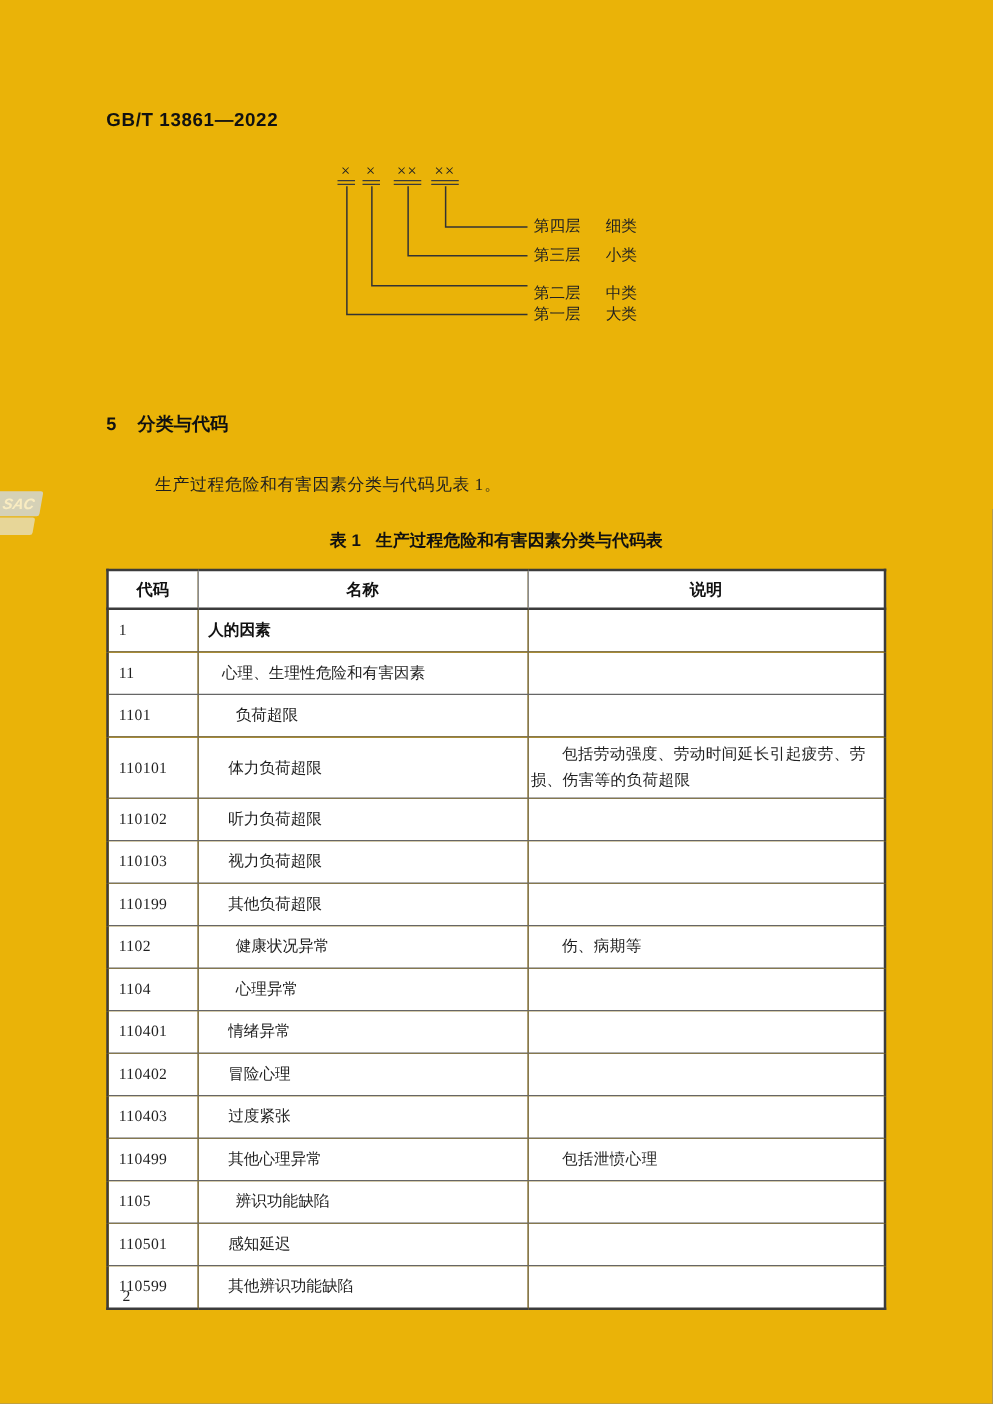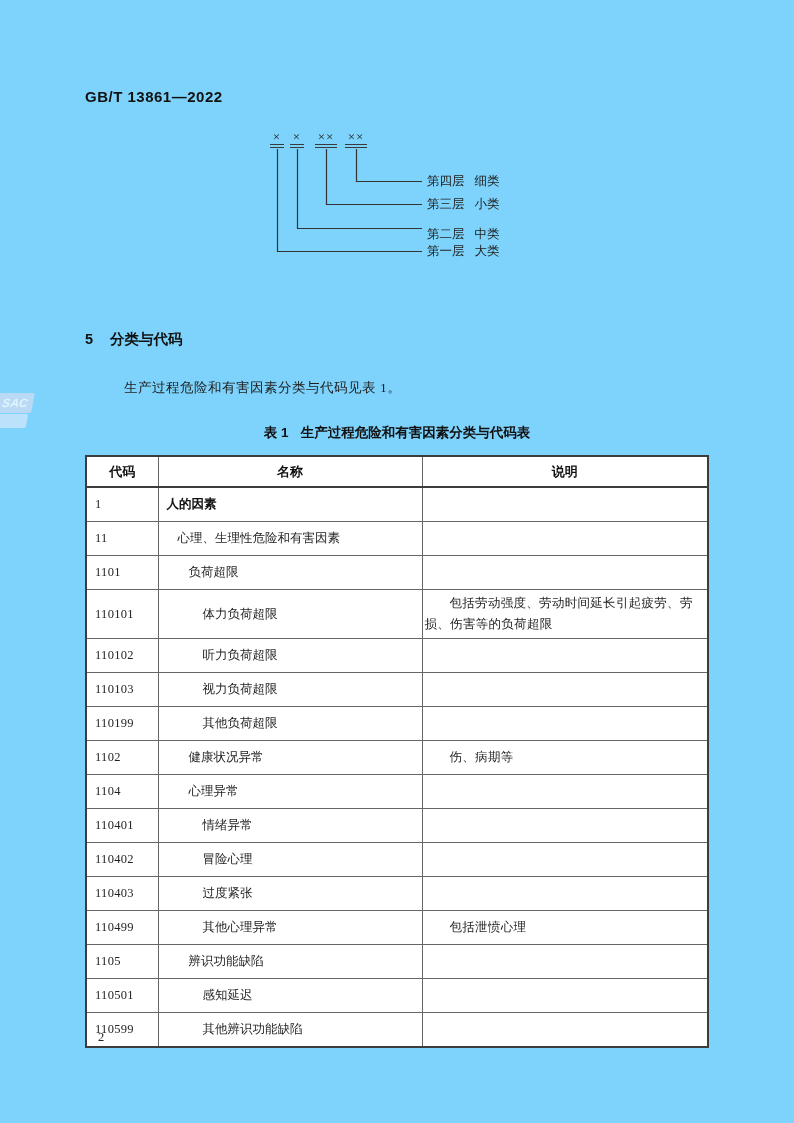--- a/index.html
+++ b/index.html
@@ -1,18 +1,18 @@
 <!DOCTYPE html>
 <html><head>
 <meta charset="utf-8">
 <style>
   html,body { margin:0; padding:0; background:#888; }
   .page {
     position:relative; width:794px; height:1123px; margin:0 auto;
-    background:#7dd3fc; overflow:hidden; color:#1f1f1f;
+    background:#eab308; overflow:hidden; color:#1f1f1f;
     font-family:"Liberation Serif","DejaVu Serif",serif;
   }
 
   .doc-number {
     position:absolute; left:85px; top:88px;
     font-family:"Liberation Sans","DejaVu Sans",sans-serif;
     font-weight:bold; font-size:15px; letter-spacing:0.5px; color:#111;
   }
 
   
@@ -20,21 +20,21 @@
   .code-group {
     position:absolute; top:0; text-align:center;
     font-size:13px; line-height:13px; color:#222;
     border-bottom:4px double #3a3a3a; padding-bottom:1px; letter-spacing:1px;
   }
   .figure-lines { position:absolute; left:0; top:0; }
   .layer-label {
     position:absolute; left:157px; height:16px; line-height:16px;
     font-size:12.5px; color:#222; white-space:nowrap;
   }
-  .layer-label .cat { margin-left:10px; }
+  .layer-label .cat { margin-left:20px; }
   .figure-caption {
     position:absolute; left:0; top:273px; width:794px; text-align:center;
     font-family:"Liberation Sans","DejaVu Sans",sans-serif;
     font-weight:bold; font-size:13.5px; color:#111;
   }
   .figure-caption .cap-text { margin-left:12px; }
 
   
   .section-heading {
     position:absolute; left:85px; top:330px;
@@ -76,21 +76,21 @@
     background:#fff; overflow:hidden;
   }
   .class-table td:first-child { border-left:2px solid #3c3c3c; }
   .class-table td:last-child { border-right:2px solid #3c3c3c; }
   .class-table tr:last-child td { border-bottom:2px solid #3c3c3c; }
   td.code { padding-left:8px; letter-spacing:0.3px; }
   td.name { padding-right:4px; }
   td.name.lvl1 { padding-left:8px; }
   td.name.lvl2 { padding-left:19px; }
   td.name.lvl3 { padding-left:30px; }
-  td.name.lvl4 { padding-left:44px; }
+  td.name.lvl4 { padding-left:24px; }
   td.name.cat {
     font-family:"Liberation Sans","DejaVu Sans",sans-serif;
     font-weight:bold; color:#111;
   }
   td.desc {
     padding:3px 5px 3px 2px; text-indent:2em; line-height:21px; letter-spacing:0.3px;
   }
 
   .page-number { position:absolute; left:98px; top:1030px; font-size:12.5px; color:#222; }
 

